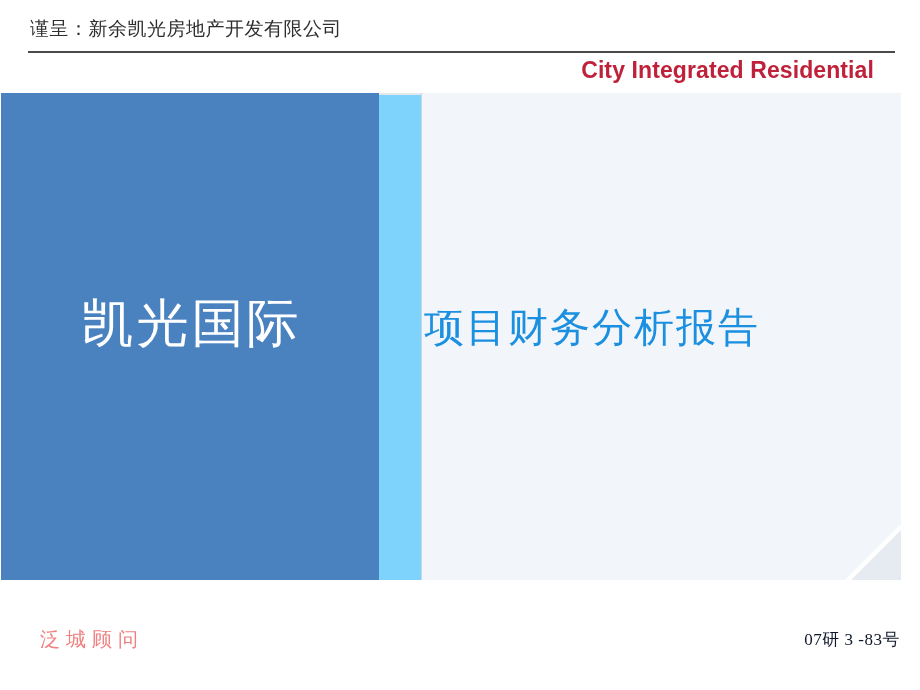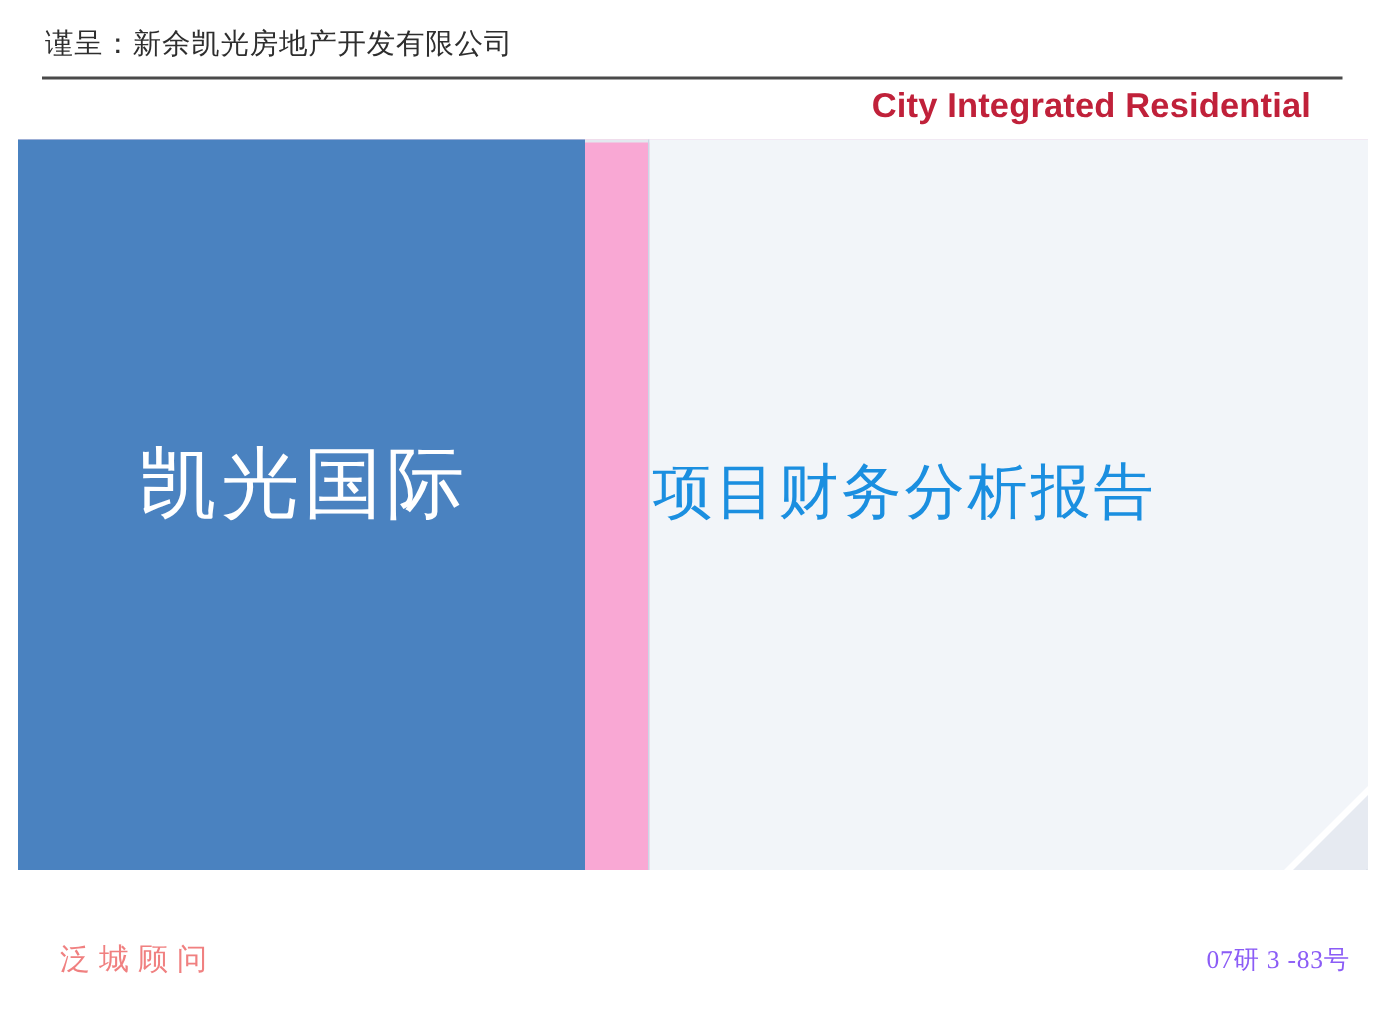--- a/index.html
+++ b/index.html
@@ -59,25 +59,25 @@
     left: 28px;
     top: 51px;
     width: 867px;
     height: 2px;
     background: #4a4a4a;
   }
 
   
   .card {
     position: absolute;
-    left: 12px;
+    left: 1px;
     top: 93px;
     width: 900px;
     height: 487px;
-    background: #f9a8d4;
+    background: #7dd3fc;
   }
   .card-top-edge {
     position: absolute;
     left: 0;
     top: 0;
     width: 900px;
     height: 2px;
     background: #e3e8ef;
   }
 
@@ -194,21 +194,21 @@
     color: #f08080;
     letter-spacing: 6px;
     white-space: nowrap;
   }
   .footer-right {
     position: absolute;
     right: 30px;
     top: 48px;
     font-family: "Liberation Serif", "DejaVu Serif", serif;
     font-size: 17px;
-    color: #8b5cf6;
+    color: #0f172a;
     letter-spacing: 0.5px;
     white-space: nowrap;
   }
 </style>
 </head>
 <body>
 
 <div class="slide">
 
   <div class="header">

